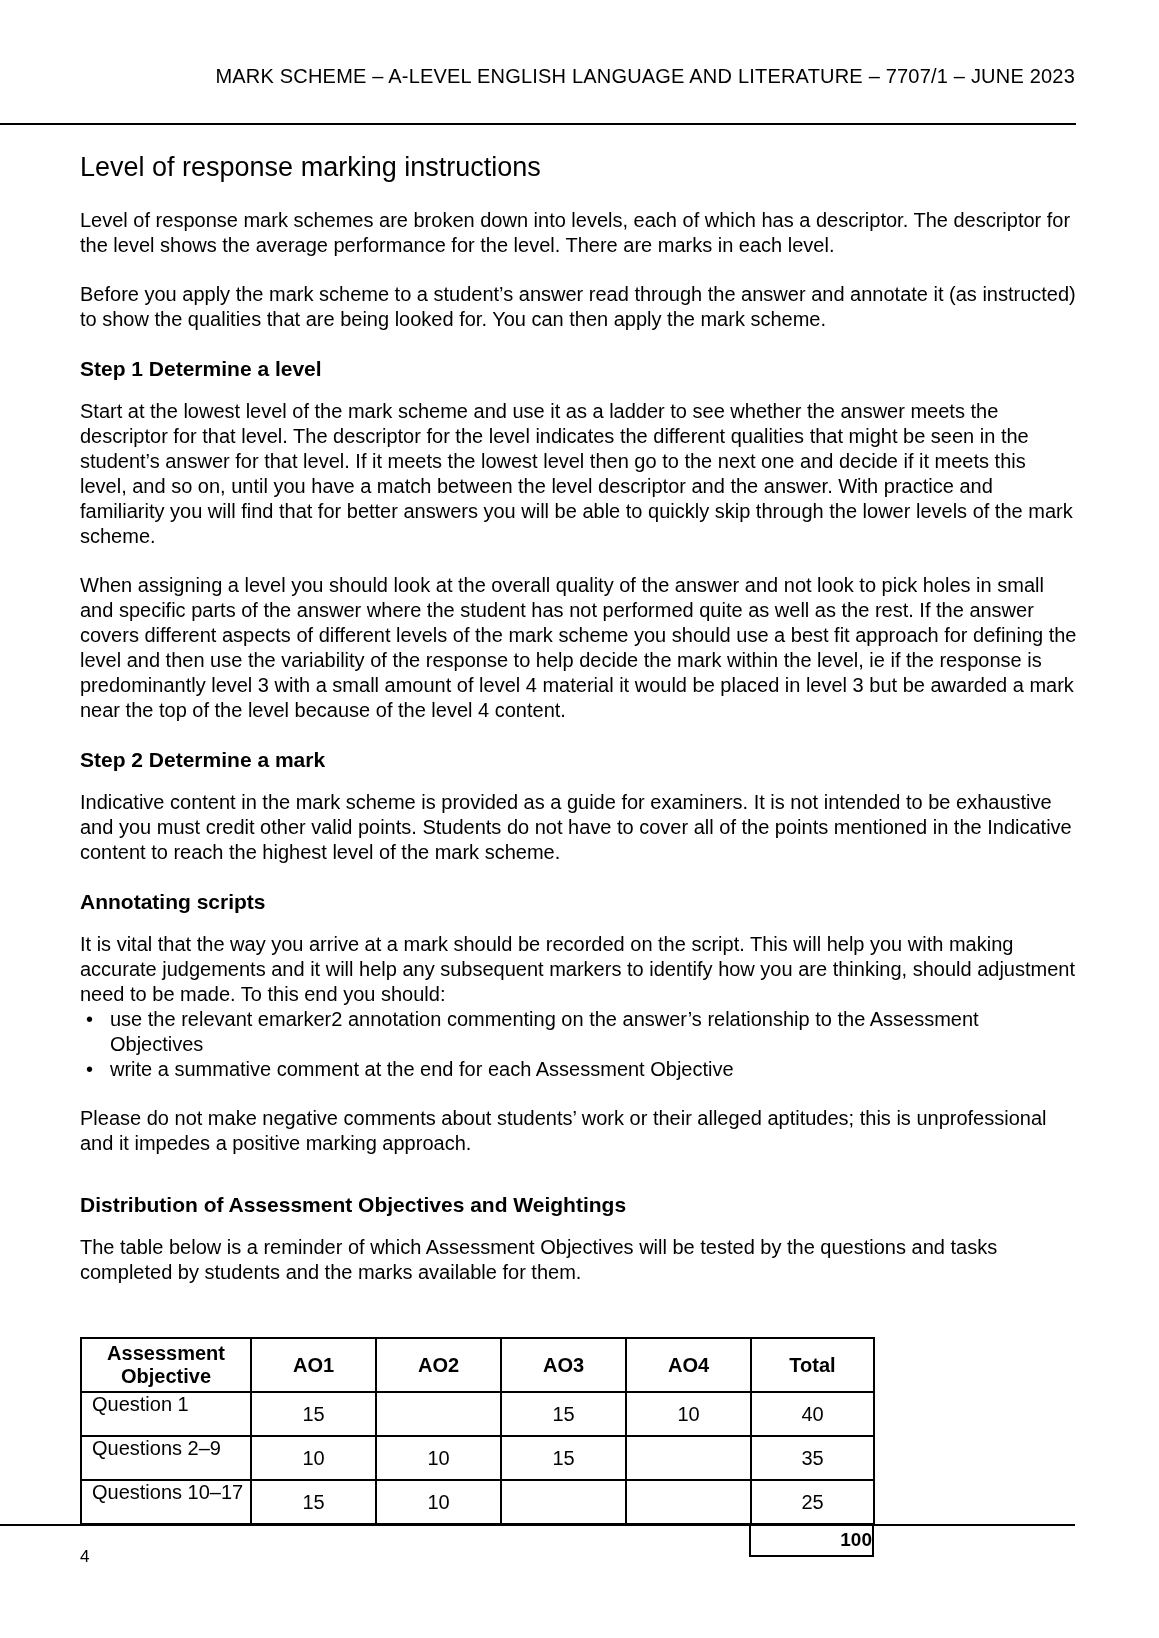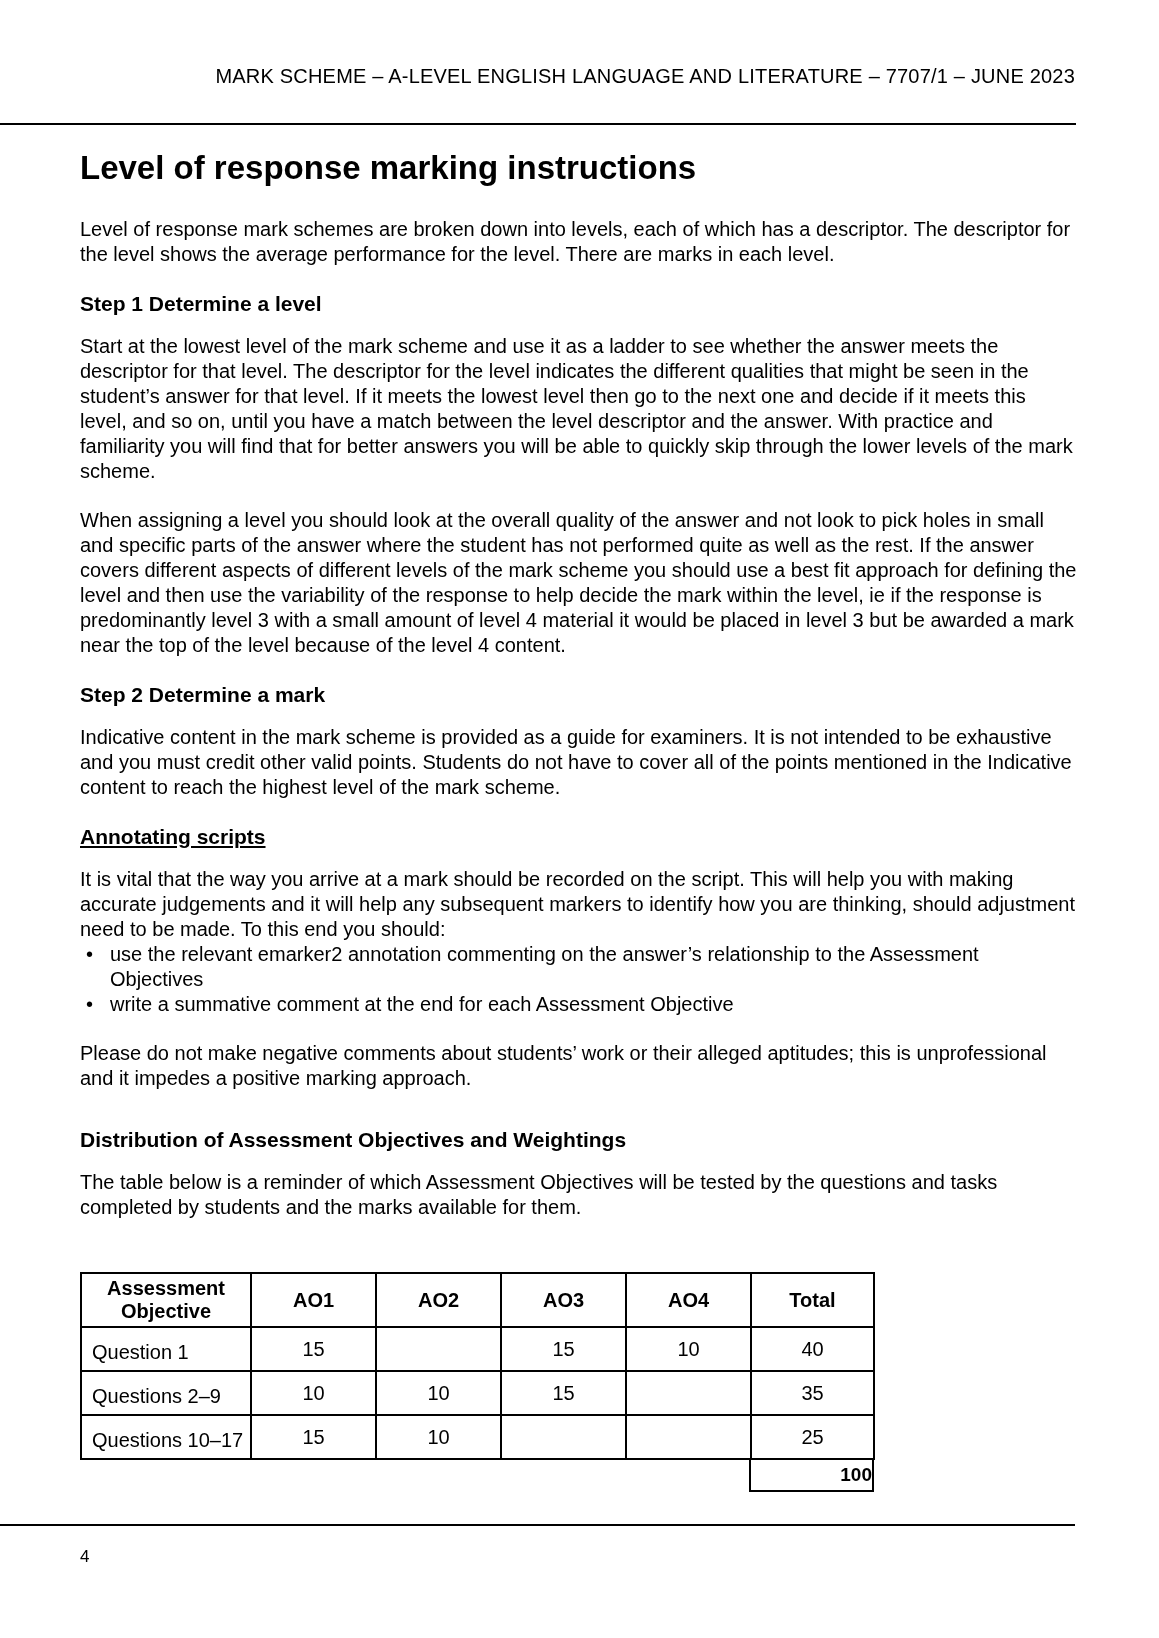--- a/index.html
+++ b/index.html
@@ -20,38 +20,38 @@
     letter-spacing: 0.2px;
   }
   .header-rule {
     margin-top: 34px;
     width: 1076px;
     height: 2px;
     background: #000;
   }
   .content { padding: 0 82px 0 80px; }
   h1 {
-    margin: 28px 0 35px;
-    font-size: 33px;
+    margin: 28px 0 26px;
+    font-size: 27px;
     line-height: 29px;
-    font-weight: bold;
+    font-weight: normal;
   }
   p {
     font-size: 20px;
     line-height: 25px;
     margin: 17px 0 24px;
   }
   h2 {
     font-size: 21px;
     line-height: 26px;
     font-weight: bold;
   }
   h2.spaced { margin: 24px 0 16px; }
   h2.tight  { margin: 6px 0 0; }
-  h2.tighter{ margin: 20px 0 10px; text-decoration: underline; }
+  h2.tighter{ margin: 20px 0 10px; }
   h2.dist   { margin: 36px 0 16px; }
   p.no-bottom { margin-bottom: 0; }
   ul.bullets {
     list-style: none;
     margin: 0 0 24px;
   }
   ul.bullets li {
     position: relative;
     font-size: 20px;
     line-height: 25px;
@@ -74,21 +74,21 @@
     text-align: center;
     vertical-align: middle;
     padding: 2px 4px;
   }
   table.ao-table th { font-weight: bold; height: 54px; }
   table.ao-table td { height: 44px; font-weight: normal; }
   table.ao-table td.row-label {
     text-align: left;
     padding-left: 10px;
     vertical-align: top;
-    padding-top: 13px;
+    padding-top: 0;
   }
   table.grand-row td { border: none; padding: 0; }
   table.grand-row td.grand-total {
     border: 2px solid #000;
     border-top: none;
     height: 31px;
     font-size: 19px;
     font-weight: bold;
     text-align: right;
     vertical-align: middle;
@@ -117,20 +117,21 @@
   <div class="running-header">
     <span>MARK SCHEME – A-LEVEL ENGLISH LANGUAGE AND LITERATURE – 7707/1 – JUNE 2023</span>
   </div>
   <div class="header-rule"></div>
 
   <div class="content">
 
     <h1>Level of response marking instructions</h1>
 
     <p>Level of response mark schemes are broken down into levels, each of which has a descriptor.  The descriptor for the level shows the average performance for the level.  There are marks in each level.</p>
+    <p>Before you apply the mark scheme to a student’s answer read through the answer and annotate it (as instructed) to show the qualities that are being looked for.  You can then apply the mark scheme.</p>
 
     <h2 class="spaced">Step 1 Determine a level</h2>
     <p>Start at the lowest level of the mark scheme and use it as a ladder to see whether the answer meets the descriptor for that level.  The descriptor for the level indicates the different qualities that might be seen in the student’s answer for that level.  If it meets the lowest level then go to the next one and decide if it meets this level, and so on, until you have a match between the level descriptor and the answer.  With practice and familiarity you will find that for better answers you will be able to quickly skip through the lower levels of the mark scheme.</p>
     <p>When assigning a level you should look at the overall quality of the answer and not look to pick holes in small and specific parts of the answer where the student has not performed quite as well as the rest.  If the answer covers different aspects of different levels of the mark scheme you should use a best fit approach for defining the level and then use the variability of the response to help decide the mark within the level, ie if the response is predominantly level 3 with a small amount of level 4 material it would be placed in level 3 but be awarded a mark near the top of the level because of the level 4 content.</p>
 
     <h2 class="tight">Step 2 Determine a mark</h2>
     <p>Indicative content in the mark scheme is provided as a guide for examiners.  It is not intended to be exhaustive and you must credit other valid points.  Students do not have to cover all of the points mentioned in the Indicative content to reach the highest level of the mark scheme.</p>
 
     <h2 class="tighter">Annotating scripts</h2>
     <p class="no-bottom">It is vital that the way you arrive at a mark should be recorded on the script.  This will help you with making accurate judgements and it will help any subsequent markers to identify how you are thinking, should adjustment need to be made.  To this end you should:</p>

